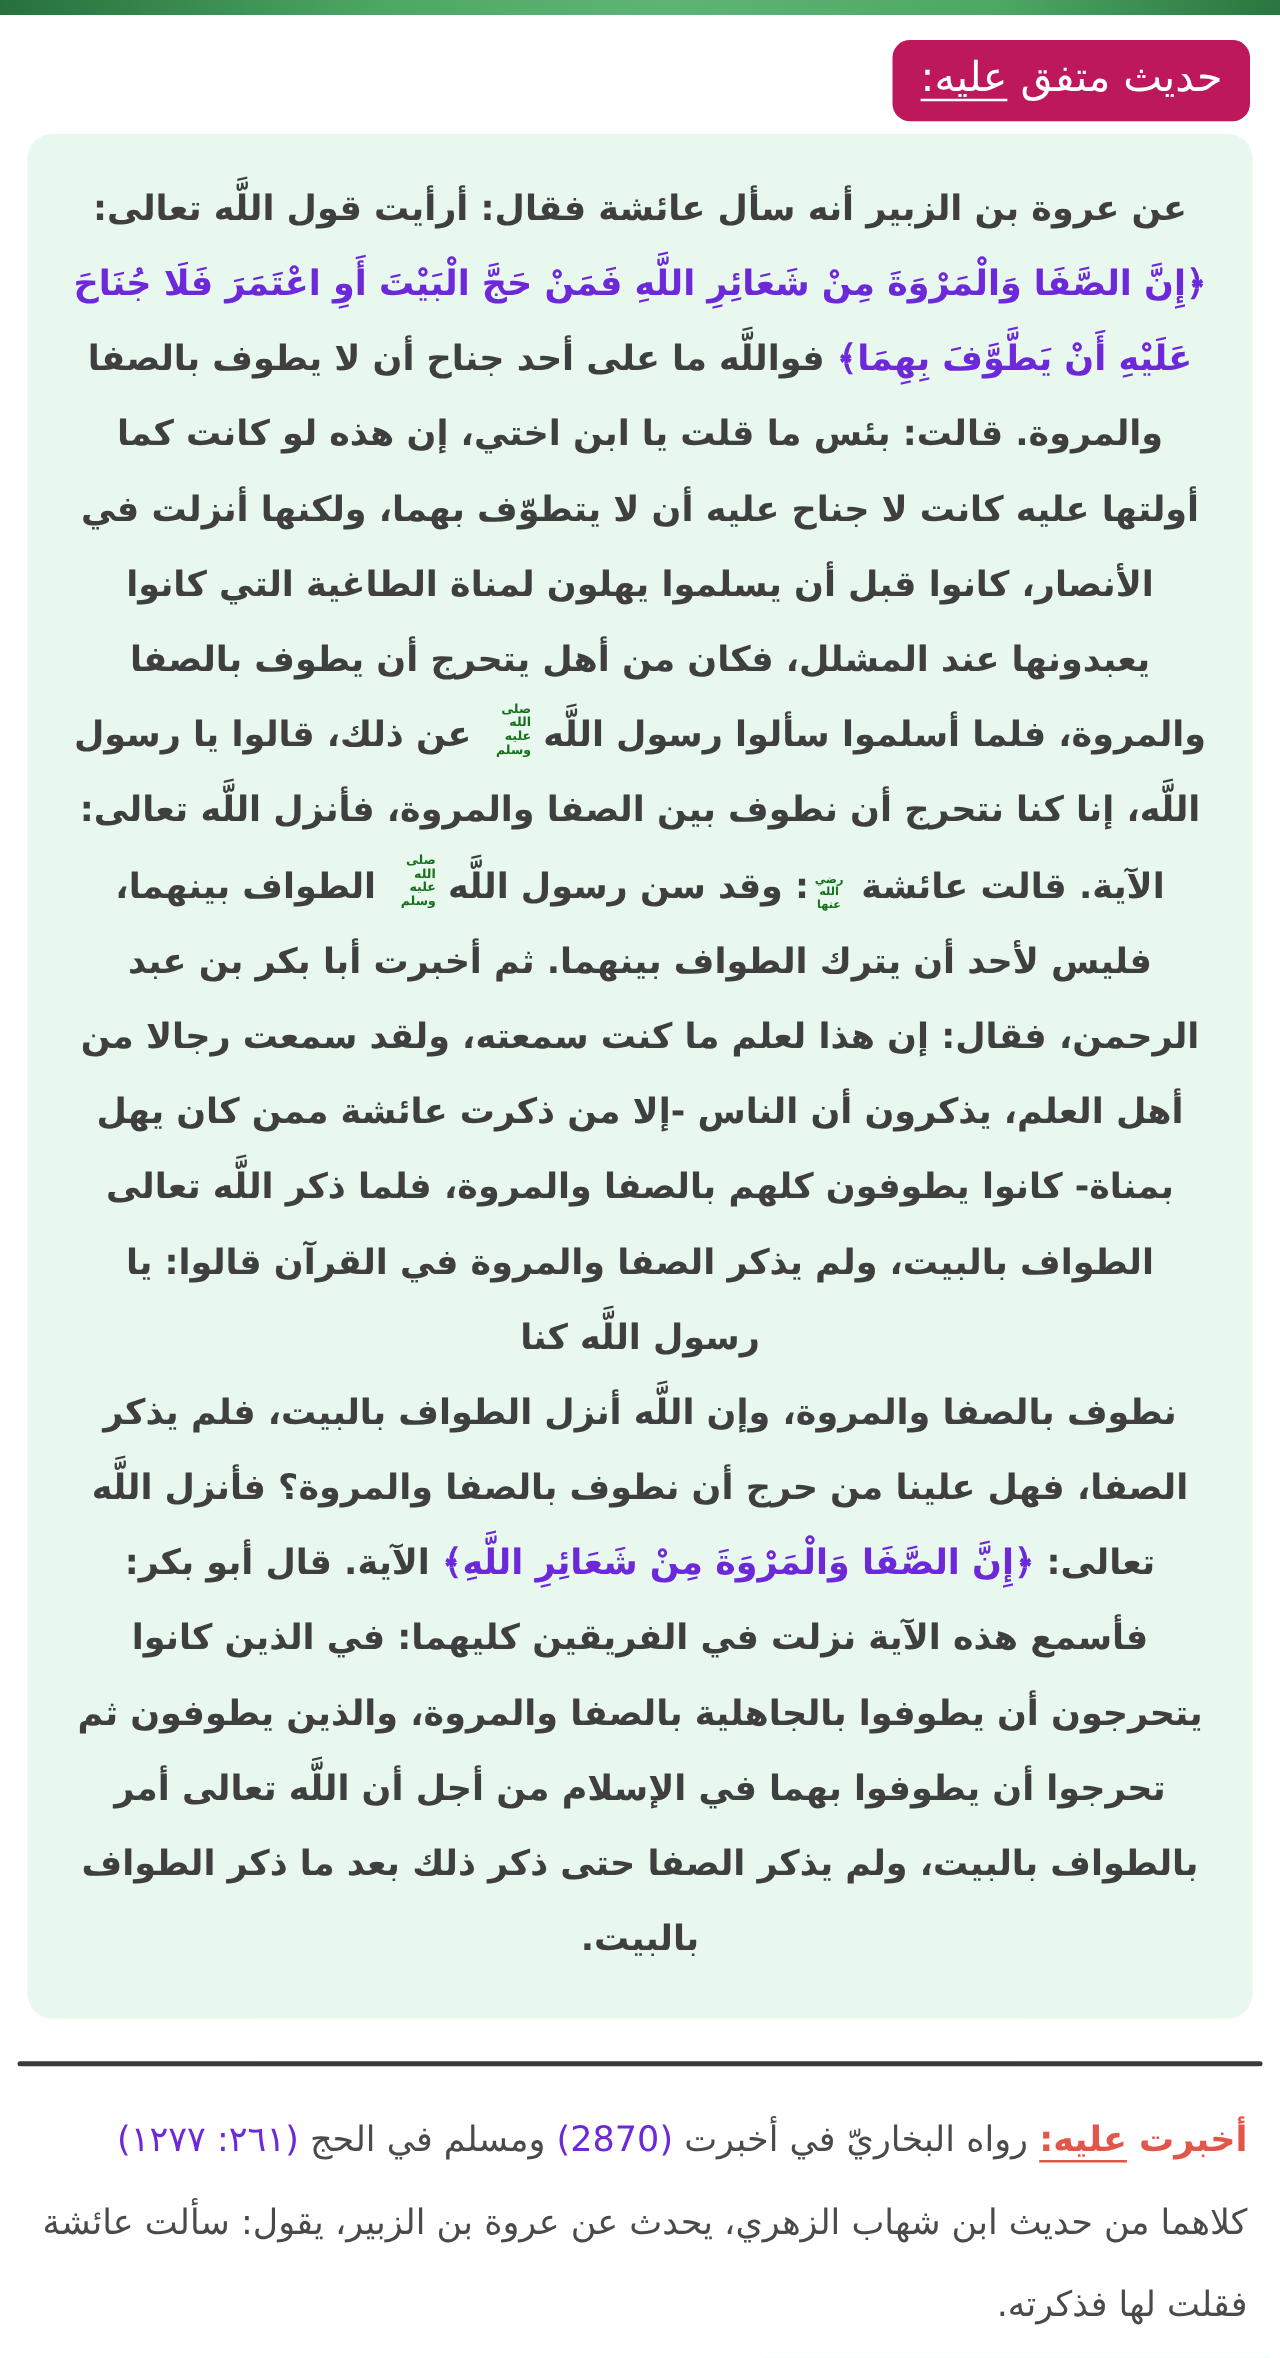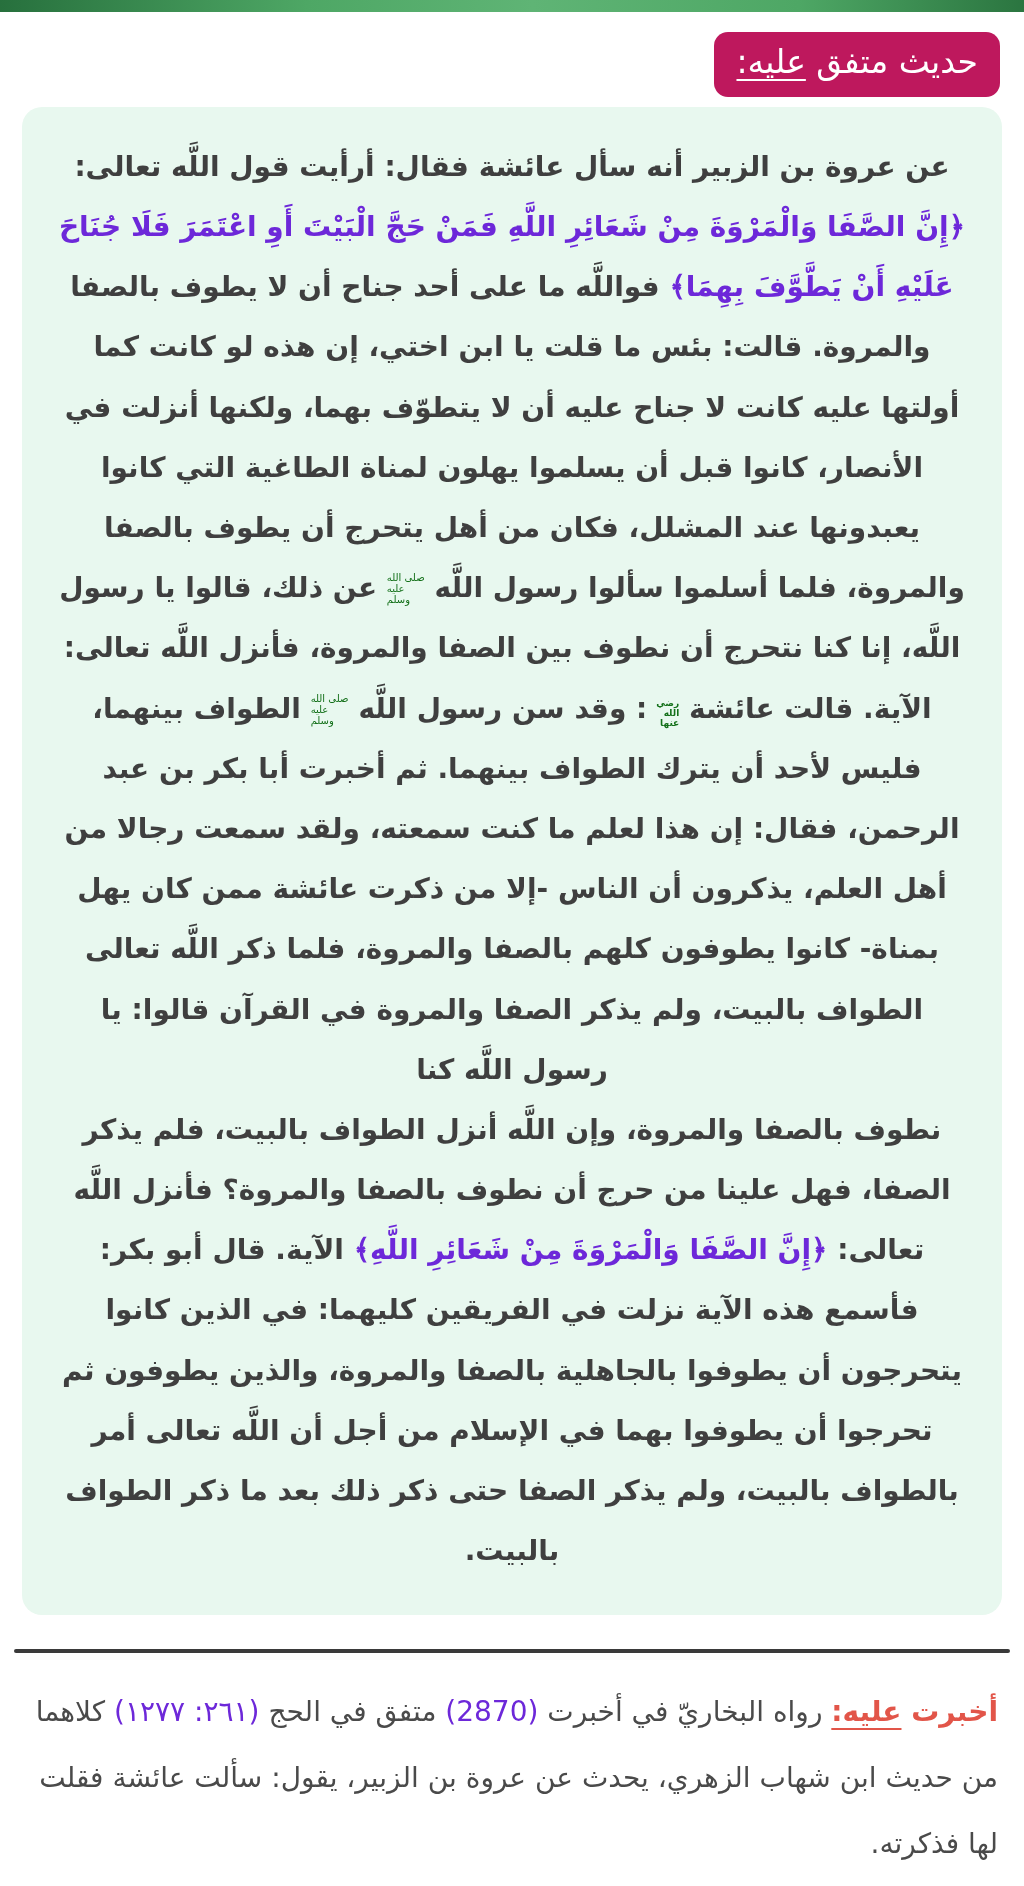--- a/index.html
+++ b/index.html
@@ -35,27 +35,27 @@
     font-weight:bold;
     line-height:2.15;
     color:#3f3f3f;
     text-align:center;
     white-space:pre-wrap;
   }
   .seg-dark{ color:#3f3f3f;margin-top:32px; }
   .seg-green{ color:#6d28d9; }
   .seg-sws{
     display:inline-block; width:38px; font-size:10px; line-height:1.1;
-    color:#14701a; font-weight:400; vertical-align:-6px;
-    white-space:normal; text-align:left;
+    color:#14701a; font-weight:700; vertical-align:-6px;
+    white-space:normal; text-align:right;
   }
   .seg-raa{
     display:inline-block; width:32px; font-size:9px; line-height:1.1;
     color:#14701a; font-weight:600; vertical-align:-8px;
-    white-space:normal; text-align:right;
+    white-space:normal; text-align:center;
   }
   .divider{
     height:4px; background:#3a3a3a; border-radius:2px;
     margin:34px 14px 26px 14px;
   }
   .takhrij{
     margin:0 26px 0 26px;
     font-size:28px;
     line-height:2.35;
     color:#4a4a4a;
@@ -77,13 +77,13 @@
   <span class="hadith-badge"><span class="seg-white">حديث متفق </span><span class="seg-white-u">عليه:</span></span>
 </div>
 
 <div class="hadith-card">
   <div class="hadith-text"><span class="seg-dark">عن عروة بن الزبير أنه سأل عائشة فقال: أرأيت قول اللَّه تعالى: </span><span class="seg-green">﴿إِنَّ الصَّفَا وَالْمَرْوَةَ مِنْ شَعَائِرِ اللَّهِ فَمَنْ حَجَّ الْبَيْتَ أَوِ اعْتَمَرَ فَلَا جُنَاحَ عَلَيْهِ أَنْ يَطَّوَّفَ بِهِمَا﴾</span><span class="seg-dark"> فواللَّه ما على أحد جناح أن لا يطوف بالصفا والمروة. قالت: بئس ما قلت يا ابن اختي، إن هذه لو كانت كما أولتها عليه كانت لا جناح عليه أن لا يتطوّف بهما، ولكنها أنزلت في الأنصار، كانوا قبل أن يسلموا يهلون لمناة الطاغية التي كانوا يعبدونها عند المشلل، فكان من أهل يتحرج أن يطوف بالصفا والمروة، فلما أسلموا سألوا رسول اللَّه </span><span class="seg-sws">صلى الله عليه وسلم</span><span class="seg-dark"> عن ذلك، قالوا يا رسول اللَّه، إنا كنا نتحرج أن نطوف بين الصفا والمروة، فأنزل اللَّه تعالى: الآية. قالت عائشة </span><span class="seg-raa">رضي الله عنها</span><span class="seg-dark">: وقد سن رسول اللَّه </span><span class="seg-sws">صلى الله عليه وسلم</span><span class="seg-dark"> الطواف بينهما، فليس لأحد أن يترك الطواف بينهما. ثم أخبرت أبا بكر بن عبد الرحمن، فقال: إن هذا لعلم ما كنت سمعته، ولقد سمعت رجالا من أهل العلم، يذكرون أن الناس -إلا من ذكرت عائشة ممن كان يهل بمناة- كانوا يطوفون كلهم بالصفا والمروة، فلما ذكر اللَّه تعالى الطواف بالبيت، ولم يذكر الصفا والمروة في القرآن قالوا: يا رسول اللَّه كنا
 نطوف بالصفا والمروة، وإن اللَّه أنزل الطواف بالبيت، فلم يذكر الصفا، فهل علينا من حرج أن نطوف بالصفا والمروة؟ فأنزل اللَّه تعالى: </span><span class="seg-green">﴿إِنَّ الصَّفَا وَالْمَرْوَةَ مِنْ شَعَائِرِ اللَّهِ﴾</span><span class="seg-dark"> الآية. قال أبو بكر: فأسمع هذه الآية نزلت في الفريقين كليهما: في الذين كانوا يتحرجون أن يطوفوا بالجاهلية بالصفا والمروة، والذين يطوفون ثم تحرجوا أن يطوفوا بهما في الإسلام من أجل أن اللَّه تعالى أمر بالطواف بالبيت، ولم يذكر الصفا حتى ذكر ذلك بعد ما ذكر الطواف بالبيت.</span></div>
 </div>
 
 <div class="divider"></div>
 
-<div class="takhrij"><span class="seg-red">أخبرت </span><span class="seg-red-u">عليه:</span><span class="seg-gray"> رواه البخاريّ في أخبرت </span><span class="seg-green">(2870)</span><span class="seg-gray"> متفق في الحج </span><span class="seg-green">(٢٦١: ١٢٧٧)</span><span class="seg-gray"> كلاهما من حديث ابن شهاب الزهري، يحدث عن عروة بن الزبير، يقول: سألت عائشة فقلت لها فذكرته.</span></div>
+<div class="takhrij"><span class="seg-red">أخبرت </span><span class="seg-red-u">عليه:</span><span class="seg-gray"> رواه البخاريّ في أخبرت </span><span class="seg-green">(2870)</span><span class="seg-gray"> ومسلم في الحج </span><span class="seg-green">(٢٦١: ١٢٧٧)</span><span class="seg-gray"> كلاهما من حديث ابن شهاب الزهري، يحدث عن عروة بن الزبير، يقول: سألت عائشة فقلت لها فذكرته.</span></div>
 
 </body></html>

